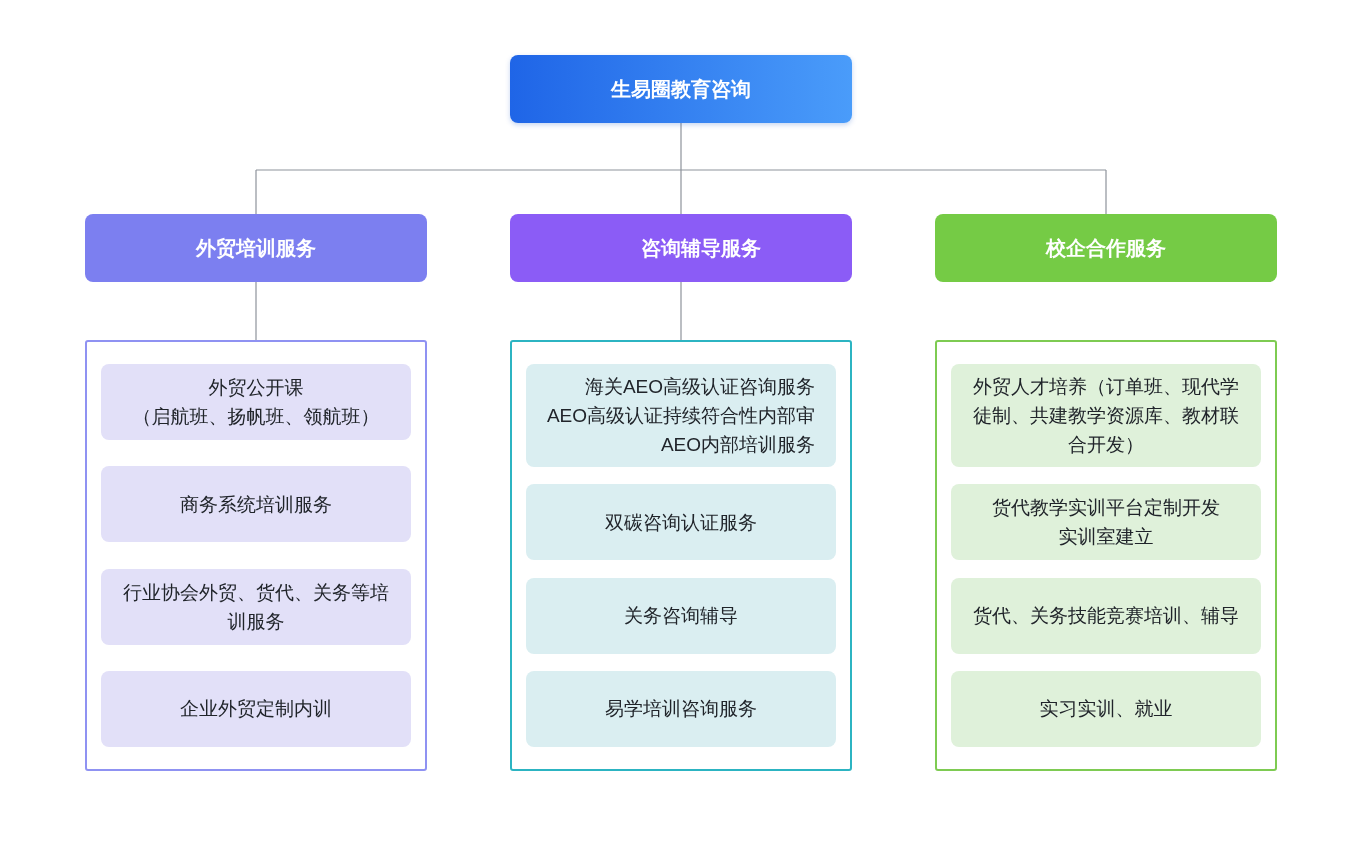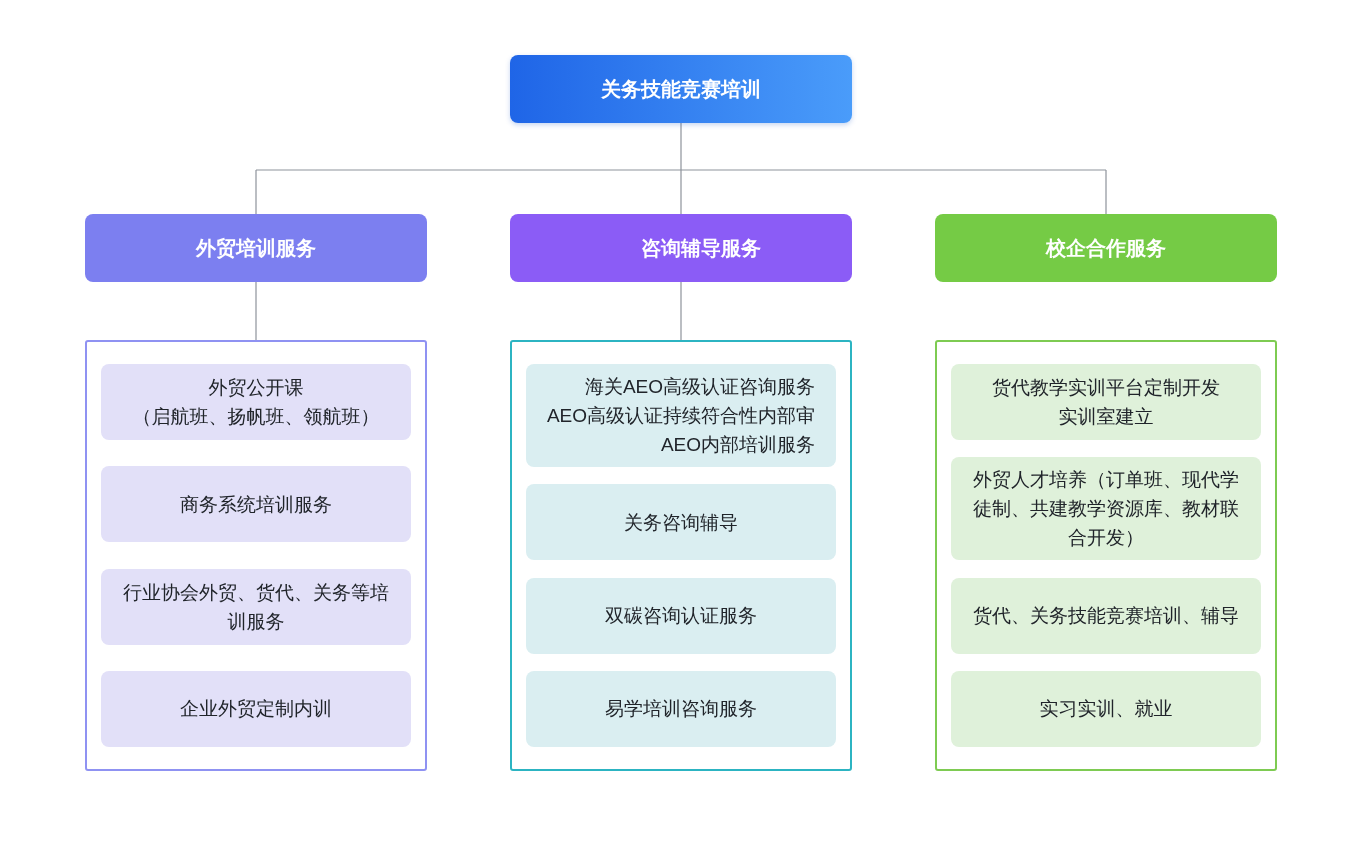--- a/index.html
+++ b/index.html
@@ -94,21 +94,21 @@
     <line x1="681" y1="123" x2="681" y2="170" stroke="#8e939b" stroke-width="1.2"></line>
     <line x1="256" y1="170" x2="1106" y2="170" stroke="#8e939b" stroke-width="1.2"></line>
     <line x1="256" y1="170" x2="256" y2="214" stroke="#8e939b" stroke-width="1.2"></line>
     <line x1="681" y1="170" x2="681" y2="214" stroke="#8e939b" stroke-width="1.2"></line>
     <line x1="1106" y1="170" x2="1106" y2="214" stroke="#8e939b" stroke-width="1.2"></line>
     <line x1="256" y1="282" x2="256" y2="340" stroke="#8e939b" stroke-width="1.2"></line>
     <line x1="681" y1="282" x2="681" y2="340" stroke="#8e939b" stroke-width="1.2"></line>
   </svg>
 
   <div class="node root-node">
-    <span>关务技能竞赛培训</span>
+    <span>生易圈教育咨询</span>
   </div>
 
   <div class="node branch-node b0">
     <span>外贸培训服务</span>
   </div>
   <div class="node branch-node b1">
     <span>咨询辅导服务</span>
   </div>
   <div class="node branch-node b2">
     <span>校企合作服务</span>
@@ -119,26 +119,26 @@
 （启航班、扬帆班、领航班）</div>
     <div class="node-item">商务系统培训服务</div>
     <div class="node-item">行业协会外贸、货代、关务等培训服务</div>
     <div class="node-item">企业外贸定制内训</div>
   </div>
 
   <div class="branch-group b1">
     <div class="node-item">海关AEO高级认证咨询服务
 AEO高级认证持续符合性内部审
 AEO内部培训服务</div>
+    <div class="node-item">双碳咨询认证服务</div>
     <div class="node-item">关务咨询辅导</div>
-    <div class="node-item">双碳咨询认证服务</div>
     <div class="node-item">易学培训咨询服务</div>
   </div>
 
   <div class="branch-group b2">
+    <div class="node-item">外贸人才培养（订单班、现代学徒制、共建教学资源库、教材联合开发）</div>
     <div class="node-item">货代教学实训平台定制开发
 实训室建立</div>
-    <div class="node-item">外贸人才培养（订单班、现代学徒制、共建教学资源库、教材联合开发）</div>
     <div class="node-item">货代、关务技能竞赛培训、辅导</div>
     <div class="node-item">实习实训、就业</div>
   </div>
 
 </div>
 
 </body></html>

